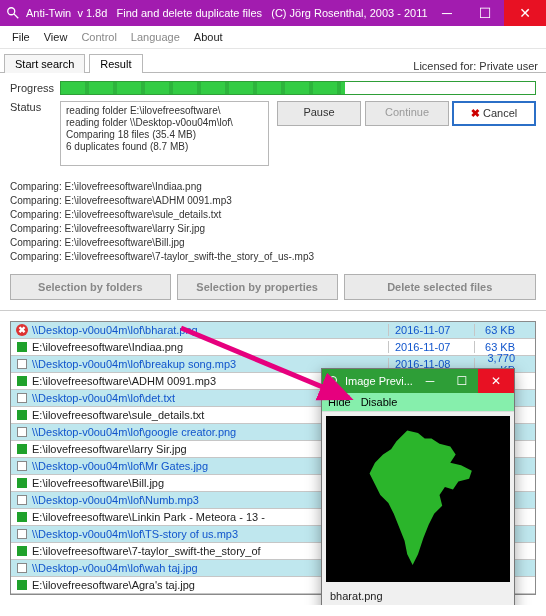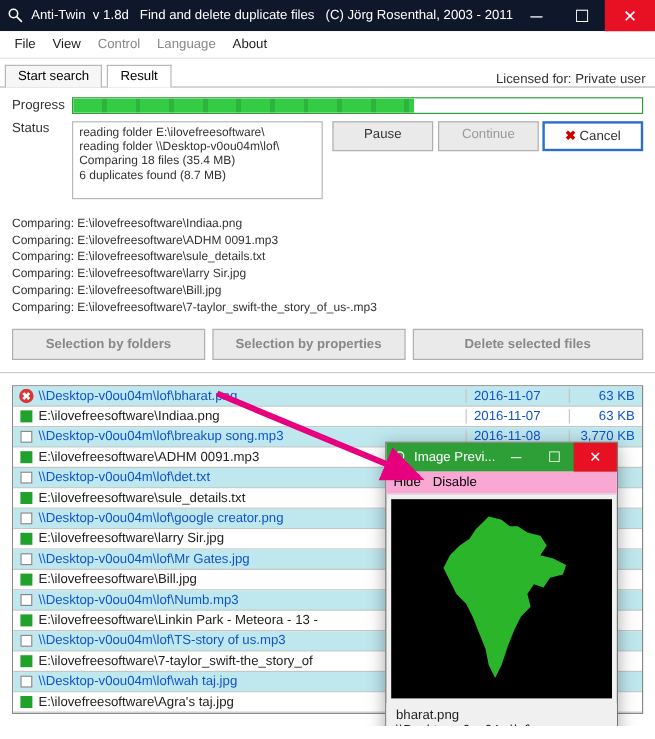--- a/index.html
+++ b/index.html
@@ -1,17 +1,17 @@
 <!DOCTYPE html>
 <html><head>
 <meta charset="utf-8">
 <style>
 * { box-sizing: border-box; margin: 0; padding: 0; font-family: "Segoe UI", Tahoma, sans-serif; font-size: 11px; }
 body { background: #fff; width: 546px; }
-.titlebar { background: #0f172a; color: #fff; height: 26px; display: flex; align-items: center; padding: 0 0 0 6px; }
+.titlebar { background: #a21caf; color: #fff; height: 26px; display: flex; align-items: center; padding: 0 0 0 6px; }
 .titlebar .icon { width: 14px; height: 14px; margin-right: 6px; display:inline-block;}
 .titlebar .title { flex: 1; font-size: 11px; }
 .winbtns { display:flex; height:100%;}
 .winbtn { width: 38px; display:flex; align-items:center; justify-content:center; color:#fff; font-size:14px;}
 .winbtn.close { background:#e81123; width:42px;}
 .menubar { display:flex; gap:2px; padding: 3px 6px; background:#fff; border-bottom:1px solid #e5e5e5;}
 .menuitem { padding: 2px 6px; color:#222;}
 .tabrow { display:flex; align-items:flex-end; border-bottom:1px solid #b8b8b8; padding-top:4px; position:relative;}
 .tab { border:1px solid #b8b8b8; border-bottom:none; padding:3px 10px; margin-left:4px; background:#f6f6f6; position:relative; top:1px;}
 .tab.active { background:#fff;}
@@ -32,34 +32,34 @@
 .comparelist { padding: 4px 2px 6px 10px; color:#333;}
 .comparelist div { line-height:14px; font-size:10px;}
 .actionrow { display:flex; gap:6px; padding: 4px 10px 10px 10px; border-bottom:1px solid #ccc;}
 .actbtn { flex:1; border:1px solid #b0b0b0; background:#eaeaea; padding:6px 0; text-align:center; color:#888; font-weight:600;}
 .resultsection { padding:10px; }
 .restable { border:1px solid #8a8a8a; width:100%; position:relative;}
 .restable .r { display:flex; align-items:center; height:17px; border-bottom:1px solid #c6c6c6; background:#fff;}
 .restable .r.group { background:#bfe7ee;}
 .restable .r .cell1 { flex:1; display:flex; align-items:center; padding-left:3px; overflow:hidden; white-space:nowrap; border-right:1px solid #c6c6c6;}
 .restable .r .cell2 { width:86px; color:#1155cc; padding-left:6px; border-right:1px solid #c6c6c6;}
-.restable .r .cell3 { width:60px; text-align:right; color:#1155cc; padding-right:6px;}
+.restable .r .cell3 { width:60px; text-align:right; color:#1155cc; padding-right:20px;}
 .sq { width:10px; height:10px; margin:0 5px 0 3px; flex-shrink:0;}
 .sq.green { background:#1fa12b;}
 .sq.white { background:#fff; border:1px solid #888;}
 .redcircle { width:12px;height:12px;border-radius:50%;background:#d33;color:#fff;display:inline-flex;align-items:center;justify-content:center;font-size:9px;font-weight:bold;margin:0 4px 0 2px;flex-shrink:0;}
 .pathlink { color:#1155cc;}
 .pathnorm { color:#222;}
 .previewwin { position:absolute; top:46px; left:310px; width:194px; background:#f0f0f0; box-shadow:0 4px 14px rgba(0,0,0,.35); border:1px solid #777;}
 .previewwin .pt { background:#2e9e37; color:#fff; height:24px; display:flex; align-items:center; padding-left:6px;}
 .previewwin .pt .ticon { width:12px;height:12px;margin-right:5px;}
 .previewwin .pt .ptitle { flex:1; font-size:11px;}
 .previewwin .pt .pbtn { width:32px; text-align:center; font-size:12px; color:#fff;}
 .previewwin .pt .pbtn.cls { background:#e81123; width:36px; height:100%; display:flex;align-items:center;justify-content:center;}
-.previewwin .pmenu { background:#f9a8d4; border-bottom:1px solid #ddd; padding:3px 6px; display:flex; gap:10px;}
+.previewwin .pmenu { background:#86efac; border-bottom:1px solid #ddd; padding:3px 6px; display:flex; gap:10px;}
 .previewwin .imgbox { background:#000; height:166px; display:flex; align-items:center; justify-content:center; margin:4px; position:relative;}
 .indiashape { width:150px; height:148px;}
 .previewwin .meta { padding:4px 8px 8px 8px; background:#f0f0f0; line-height:13px; color:#222;}
 .arrow { position:absolute; pointer-events:none; z-index:5;}
 </style>
 </head>
 <body>
 
 <div class="titlebar">
   <span class="icon">

